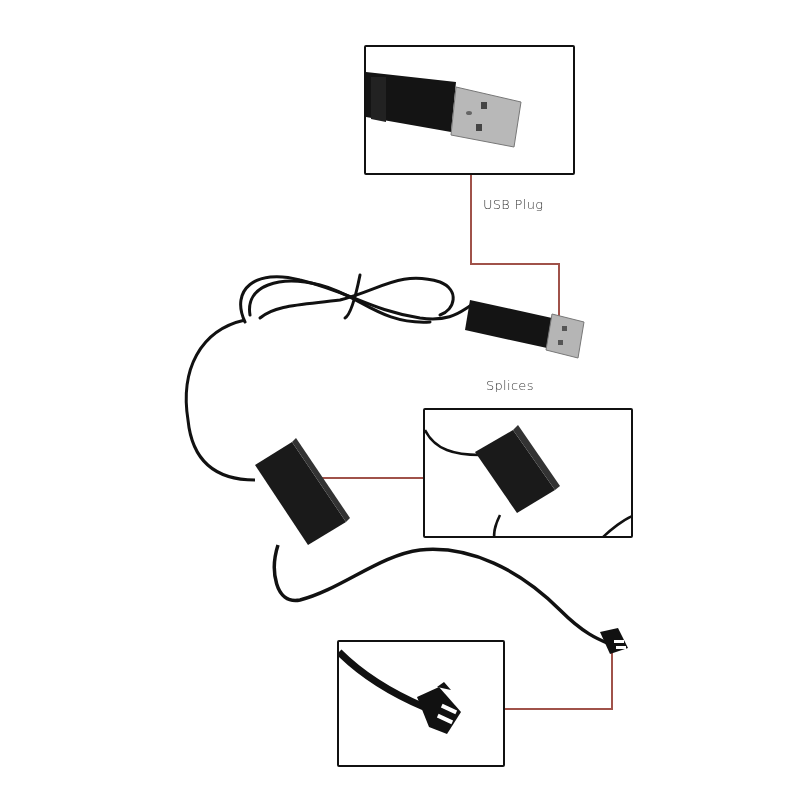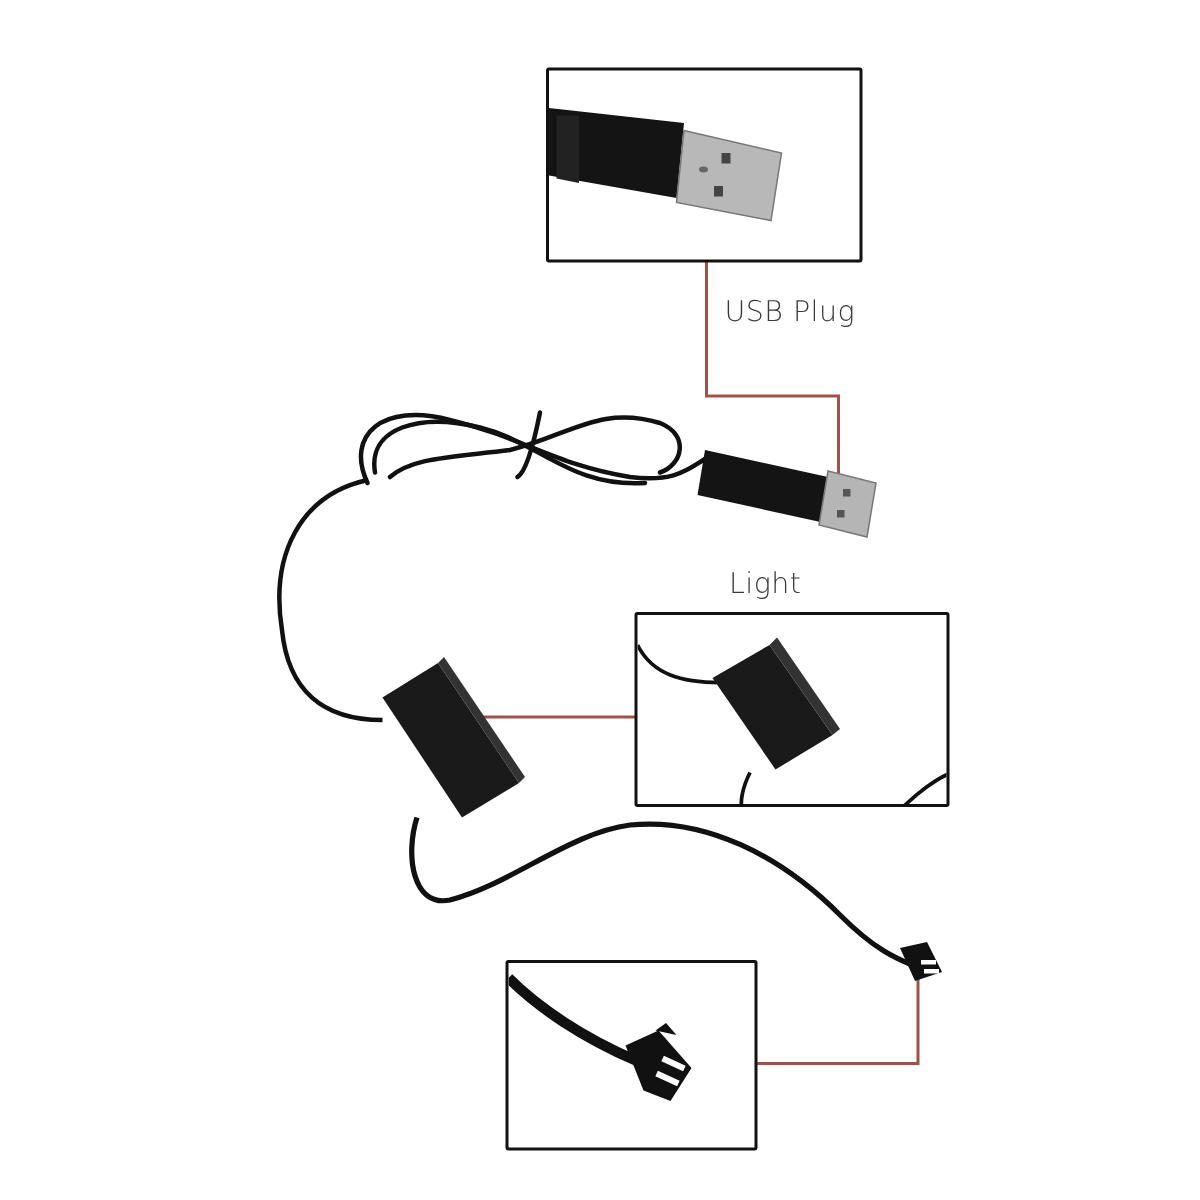--- a/index.html
+++ b/index.html
@@ -1,18 +1,18 @@
 <!DOCTYPE html>
 <html><head>
 <meta charset="utf-8">
 <style>
   html, body { margin:0; padding:0; background:#ffffff; }
   body { width:800px; height:800px; position:relative; overflow:hidden; font-family:"DejaVu Sans", sans-serif; }
   .stage { position:absolute; left:0; top:0; width:800px; height:800px; }
-  .label { position:absolute; font-size:19px; color:#3a3a3a; font-weight:300; letter-spacing:0.3px; white-space:nowrap; }
+  .label { position:absolute; font-size:13px; color:#3a3a3a; font-weight:300; letter-spacing:0.3px; white-space:nowrap; }
   .frame { position:absolute; border:2.5px solid #111; background:#fff; box-sizing:border-box; border-radius:2px; overflow:hidden; }
   svg { position:absolute; left:0; top:0; }
 </style>
 </head>
 <body>
 
 <div class="stage">
 
   <svg width="800" height="800" viewBox="0 0 800 800">
 
@@ -58,21 +58,21 @@
       <path d="M0,25 L90,35 L85,85 L0,70 Z" fill="#141414"></path>
       <path d="M5,30 L20,30 L20,75 L5,72 Z" fill="#222"></path>
       <path d="M90,40 L155,55 L148,100 L85,88 Z" fill="#b8b8b8" stroke="#777" stroke-width="1"></path>
       <rect x="115" y="55" width="6" height="7" fill="#444"></rect>
       <rect x="110" y="77" width="6" height="7" fill="#444"></rect>
       <ellipse cx="103" cy="66" rx="3" ry="2" fill="#666"></ellipse>
     </svg>
   </div>
   <div class="label" style="left:483px; top:197px;">USB Plug</div>
 
-  <div class="label" style="left:486px; top:378px;">Light</div>
+  <div class="label" style="left:486px; top:378px;">Splices</div>
   <div class="frame" style="left:423px; top:408px; width:210px; height:130px;">
     <svg width="210" height="130" viewBox="0 0 210 130">
       <path d="M0,20 C10,40 30,45 55,45" stroke="#111" stroke-width="2.5" fill="none"></path>
       <path d="M50,42 L88,20 L130,80 L92,103 Z" fill="#1a1a1a"></path>
       <path d="M88,20 L93,15 L135,76 L130,80 Z" fill="#333"></path>
       <path d="M75,105 C70,115 68,125 70,130" stroke="#111" stroke-width="2.5" fill="none"></path>
       <path d="M175,130 C185,120 200,108 210,105" stroke="#111" stroke-width="2.5" fill="none"></path>
     </svg>
   </div>
 

